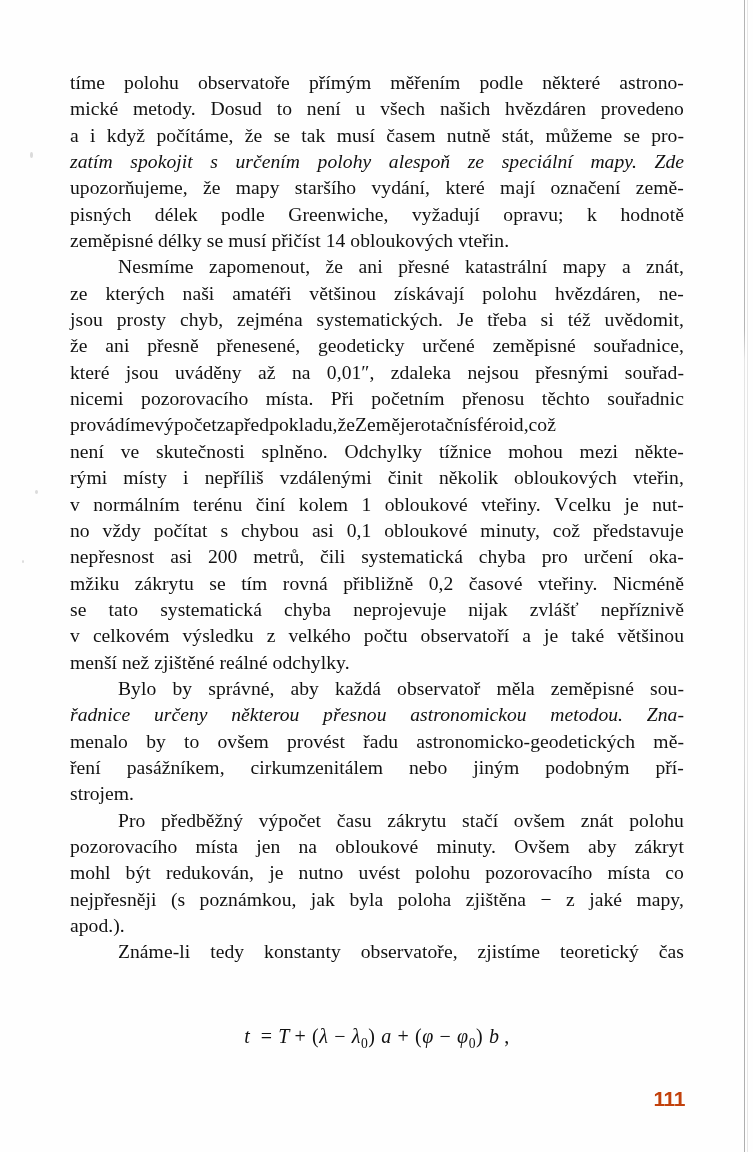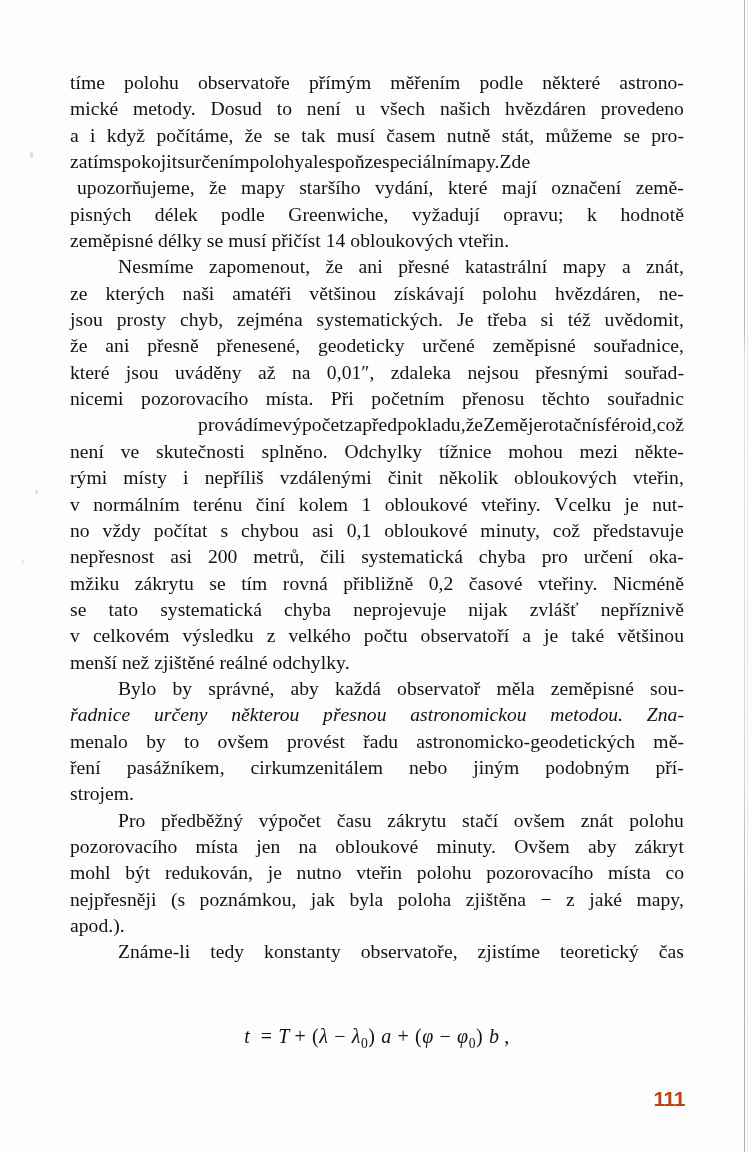--- a/index.html
+++ b/index.html
@@ -155,35 +155,35 @@
             <span>musí</span>
             <span>časem</span>
             <span>nutně</span>
             <span>stát,</span>
             <span>můžeme</span>
             <span>se</span>
             <span>pro-</span>
           </span>
         </span>
       <span class="ln just">
-          <span style="display: flex; flex: 1 1 0%; justify-content: flex-start;">
+          <span style="display: flex; flex: 1 1 0%; justify-content: space-between; font-style: italic;">
             <span>zatím</span>
             <span>spokojit</span>
             <span>s</span>
             <span>určením</span>
             <span>polohy</span>
             <span>alespoň</span>
             <span>ze</span>
             <span>speciální</span>
             <span>mapy.</span>
             <span>Zde</span>
           </span>
         </span>
       <span class="ln just">
-          <span style="display: flex; flex: 1 1 0%; justify-content: space-between; margin-left: 7px;">
+          <span style="display: flex; flex: 1 1 0%; justify-content: space-between;">
             <span>upozorňujeme,</span>
             <span>že</span>
             <span>mapy</span>
             <span>staršího</span>
             <span>vydání,</span>
             <span>které</span>
             <span>mají</span>
             <span>označení</span>
             <span>země-</span>
           </span>
@@ -277,21 +277,21 @@
             <span>pozorovacího</span>
             <span>místa.</span>
             <span>Při</span>
             <span>početním</span>
             <span>přenosu</span>
             <span>těchto</span>
             <span>souřadnic</span>
           </span>
         </span>
       <span class="ln just">
-          <span style="display: flex; flex: 1 1 0%; justify-content: flex-end;">
+          <span style="display: flex; flex: 1 1 0%; justify-content: flex-start;">
             <span>provádíme</span>
             <span>výpočet</span>
             <span>za</span>
             <span>předpokladu,</span>
             <span>že</span>
             <span>Země</span>
             <span>je</span>
             <span>rotační</span>
             <span>sféroid,</span>
             <span>což</span>
@@ -491,21 +491,21 @@
             <span>zákryt</span>
           </span>
         </span>
       <span class="ln just">
           <span style="display: flex; flex: 1 1 0%; justify-content: space-between; align-items: flex-end;">
             <span>mohl</span>
             <span>být</span>
             <span>redukován,</span>
             <span>je</span>
             <span>nutno</span>
-            <span>vteřin</span>
+            <span>uvést</span>
             <span>polohu</span>
             <span>pozorovacího</span>
             <span>místa</span>
             <span>co</span>
           </span>
         </span>
       <span class="ln just">
           <span style="display: flex; flex: 1 1 0%; justify-content: space-between;">
             <span>nejpřesněji</span>
             <span>(s</span>

